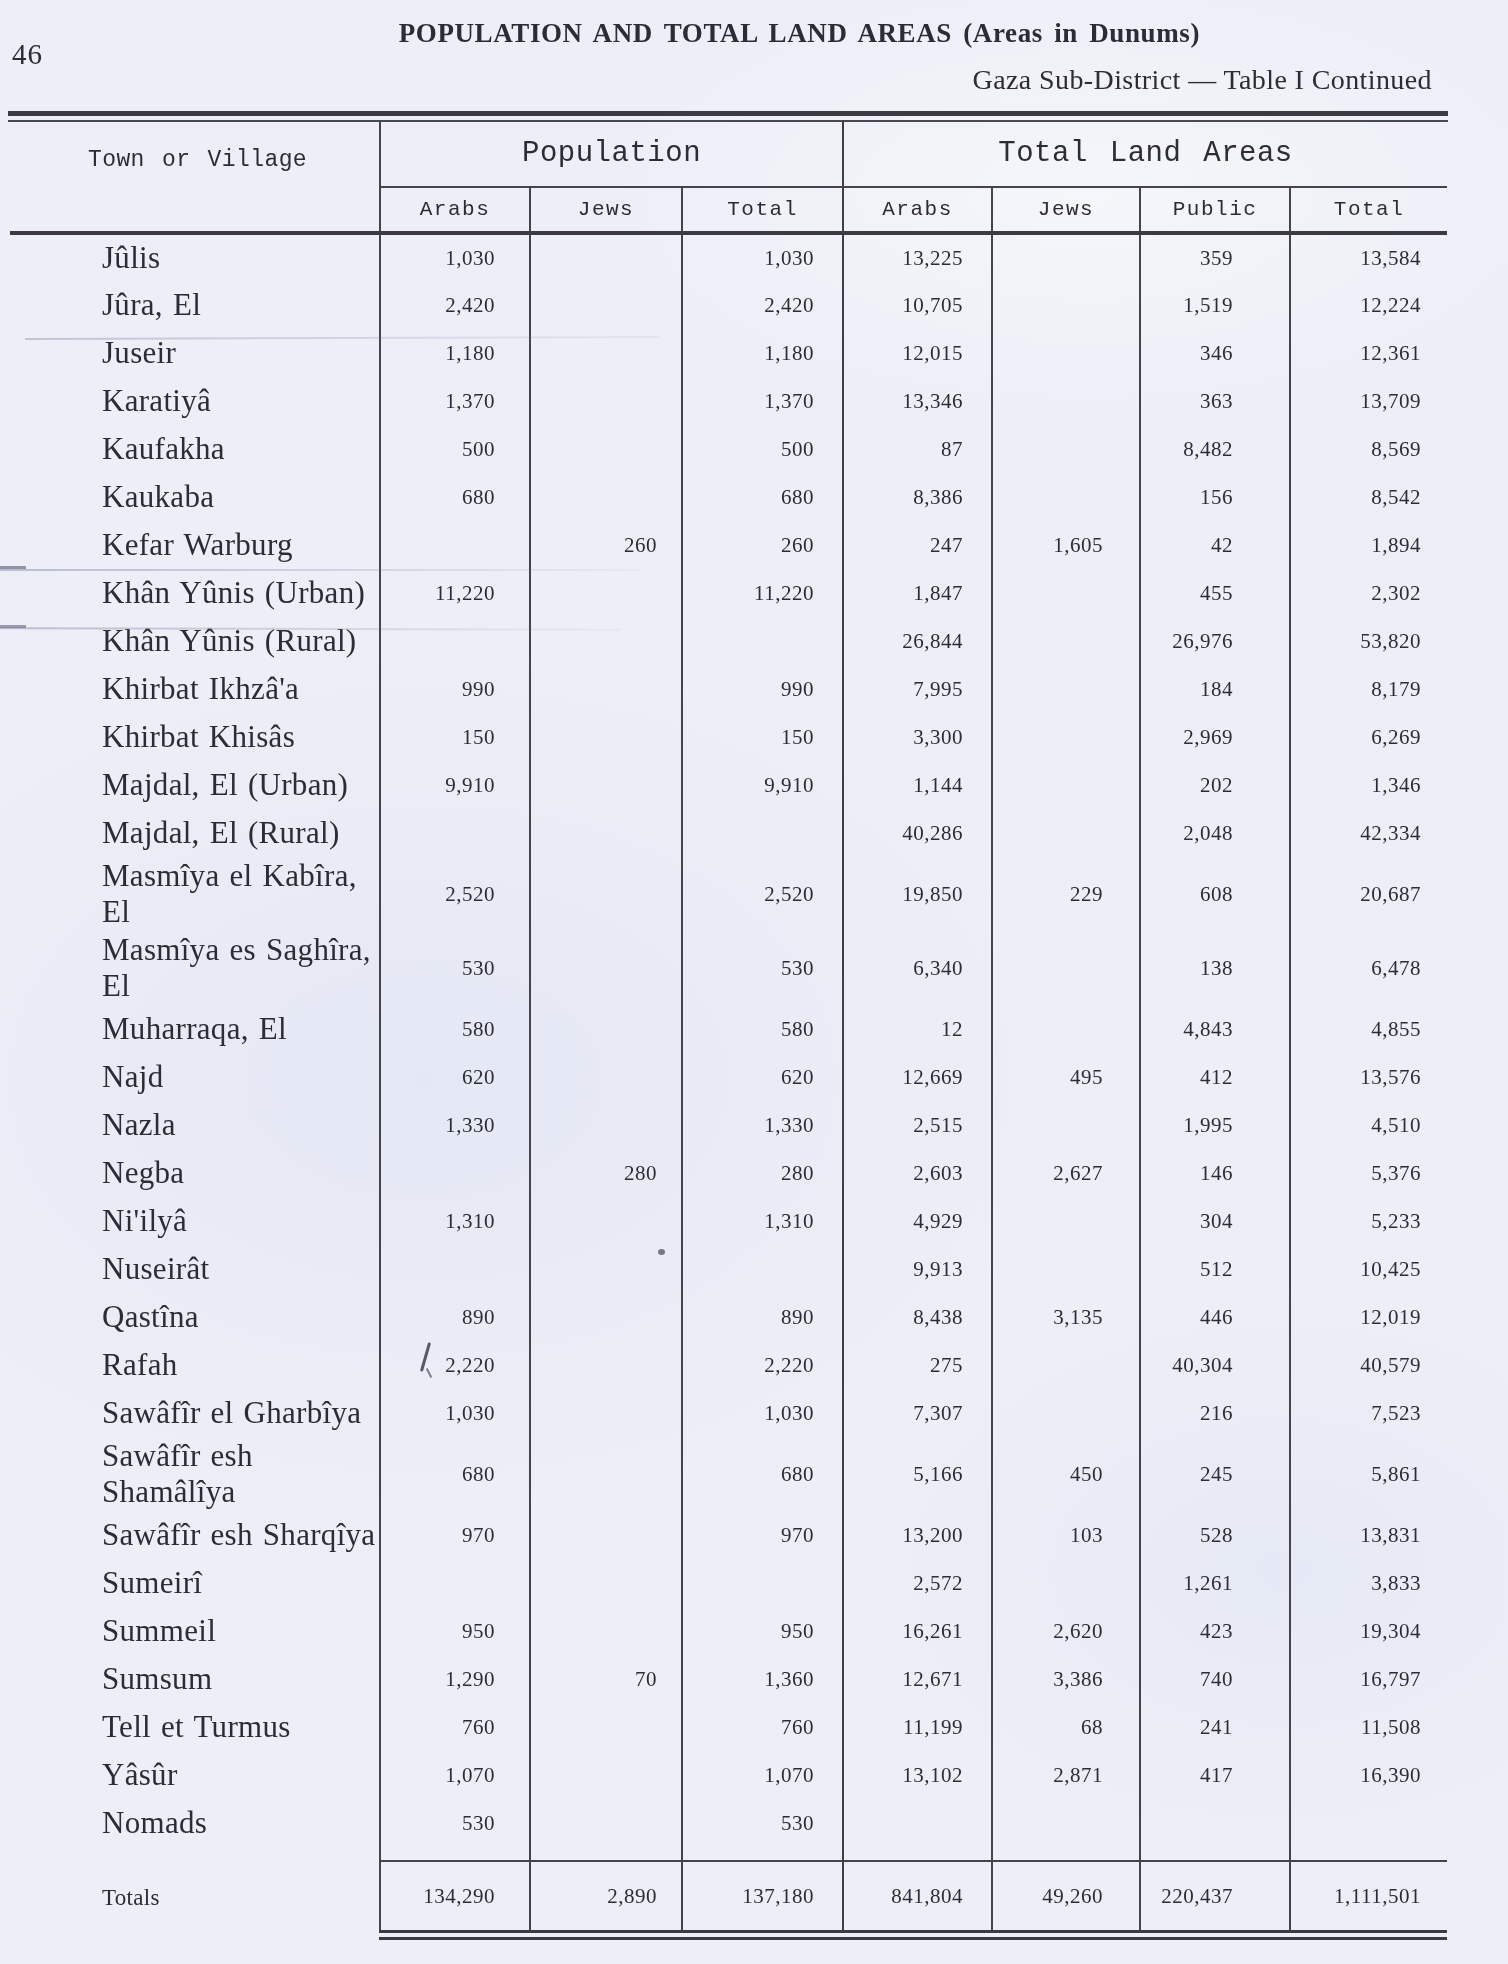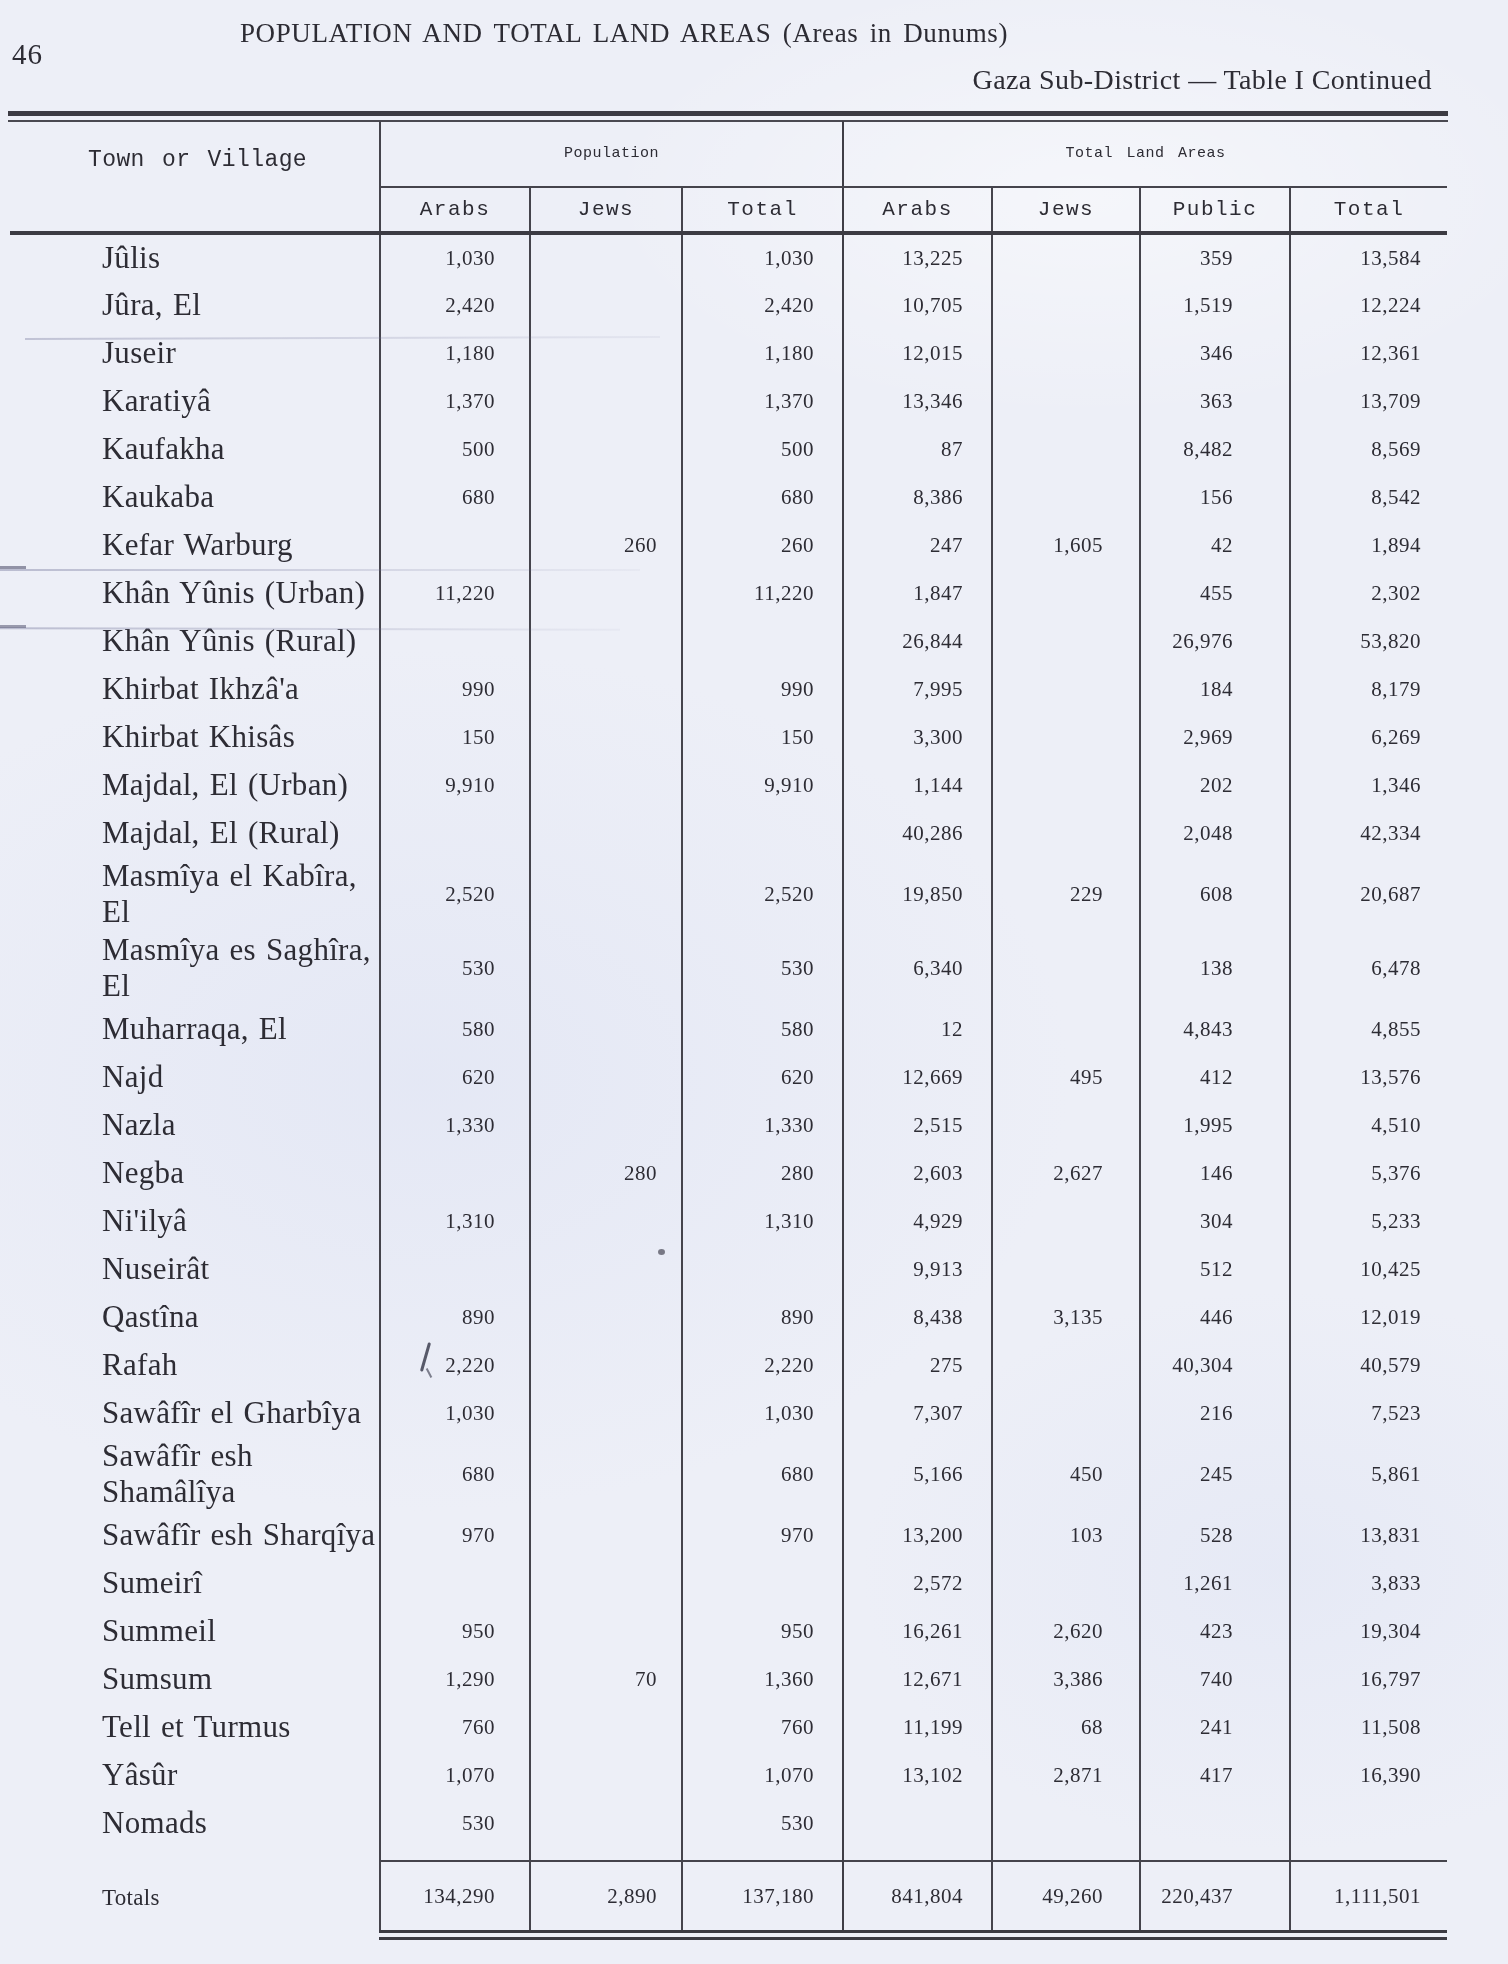--- a/index.html
+++ b/index.html
@@ -16,21 +16,21 @@
       #edeff7;
     overflow: hidden;
   }
 
   .page-number {
     position: absolute; left: 12px; top: 38px;
     font-size: 29px; letter-spacing: 1px;
   }
   .title {
     position: absolute; left: 240px; top: 18px; width: 960px;
-    text-align: left; font-size: 27px; font-weight: normal; letter-spacing: 0.6px;
+    text-align: right; font-size: 27px; font-weight: bold; letter-spacing: 0.6px;
     word-spacing: 4px;
   }
   .subtitle {
     position: absolute; right: 76px; top: 64px;
     font-size: 28px; letter-spacing: 0.4px;
   }
 
   .rule-top {
     position: absolute; left: 8px; top: 111px; width: 1440px; height: 4px;
     border-top: 5px solid #3c3b43;
@@ -57,21 +57,21 @@
   th.corner {
     text-align: left; vertical-align: top;
     padding: 26px 0 0 78px;
     font-size: 23px; letter-spacing: 0.4px; word-spacing: 3px;
     border-right: 2px solid #45444c;
     border-bottom: 4px solid #3c3b43;
   }
   tr.group-row { height: 66px; }
   th.group {
     text-align: center; vertical-align: middle;
-    font-size: 15px; letter-spacing: 0.5px; word-spacing: 4px;
+    font-size: 29px; letter-spacing: 0.5px; word-spacing: 4px;
     border-bottom: 2.5px solid #45444c;
   }
   th.g-pop { border-right: 2.5px solid #3f3e46; }
 
   tr.subhead-row { height: 46px; margin-top: 20px; }
   tr.subhead-row th {
     text-align: center; vertical-align: middle;
     font-size: 21px; letter-spacing: 1.5px;
     border-bottom: 4px solid #3c3b43;
   }

